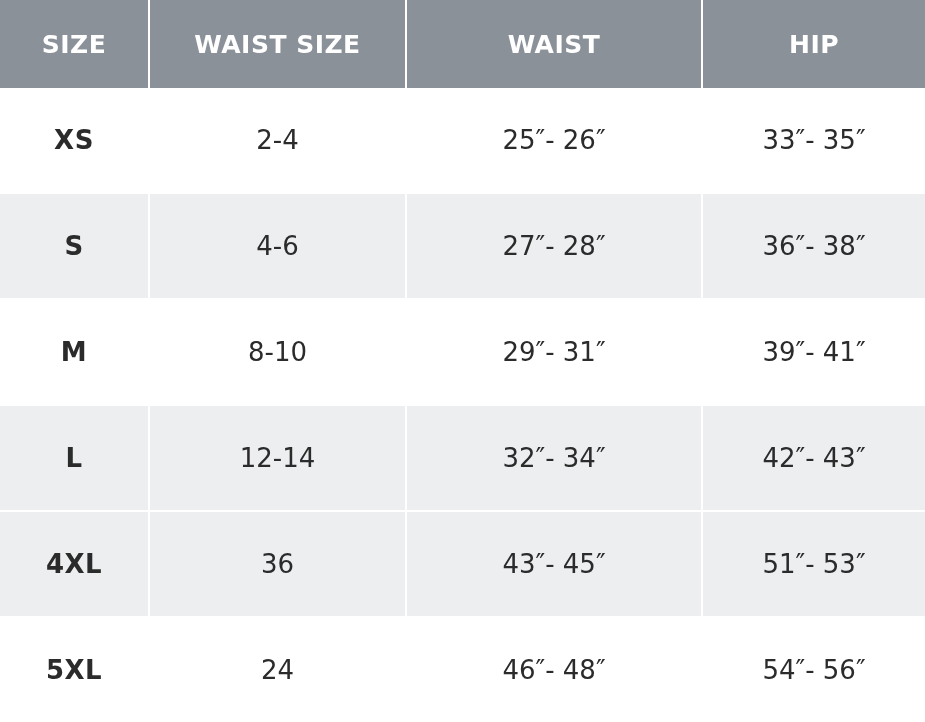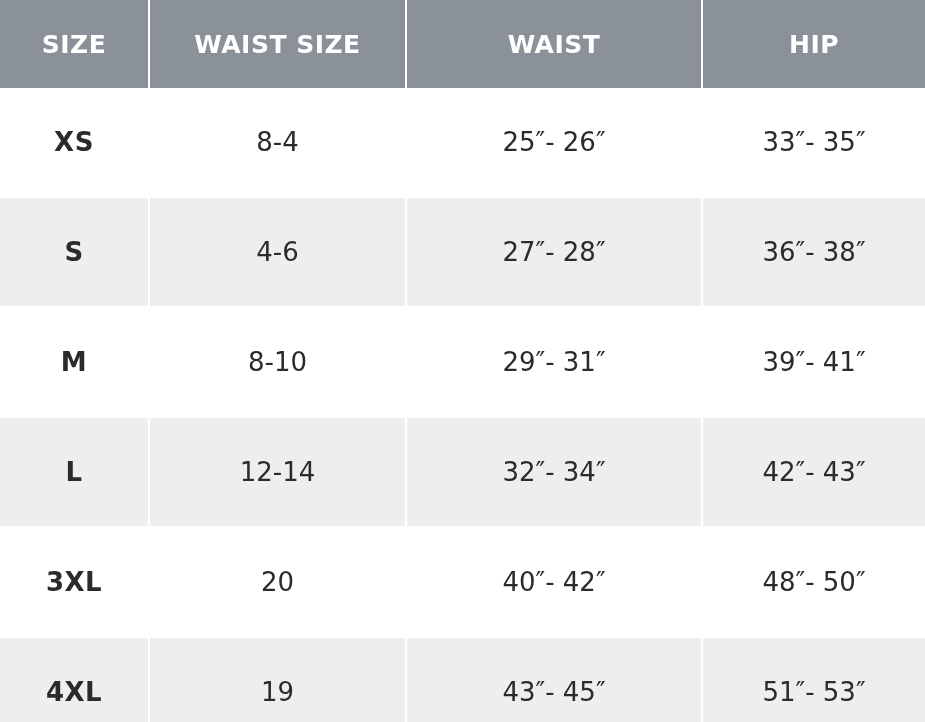--- a/index.html
+++ b/index.html
@@ -35,21 +35,21 @@
     vertical-align: middle;
     border-right: 2px solid #ffffff;
     padding: 8px;
   }
   #size-chart th:last-child { border-right: none; margin-left: 46px; }
 
   #size-chart td {
     text-align: center;
     vertical-align: middle;
     height: 76px;
-    padding: 16px;
+    padding: 8px;
     border-right: 2px solid #ffffff;
     border-bottom: 2px solid #ffffff;
     color: #2b2b2b;
   }
   #size-chart td:last-child { border-right: none; }
   #size-chart tr:last-child td { border-bottom: none; }
 
   
   #size-chart tbody tr.odd td  { background: #ffffff; }
   #size-chart tbody tr.even td { background: #eceef0; }
@@ -81,21 +81,21 @@
     <tr>
       <th>SIZE</th>
       <th>WAIST SIZE</th>
       <th>WAIST</th>
       <th>HIP</th>
     </tr>
   </thead>
   <tbody>
     <tr class="odd">
       <td class="col-size">XS</td>
-      <td class="col-dress">8-4</td>
+      <td class="col-dress">2-4</td>
       <td class="col-waist">25″- 26″</td>
       <td class="col-hip">33″- 35″</td>
     </tr>
     <tr class="even">
       <td class="col-size">S</td>
       <td class="col-dress">4-6</td>
       <td class="col-waist">27″- 28″</td>
       <td class="col-hip">36″- 38″</td>
     </tr>
     <tr class="odd">
@@ -103,29 +103,23 @@
       <td class="col-dress">8-10</td>
       <td class="col-waist">29″- 31″</td>
       <td class="col-hip">39″- 41″</td>
     </tr>
     <tr class="even">
       <td class="col-size">L</td>
       <td class="col-dress">12-14</td>
       <td class="col-waist">32″- 34″</td>
       <td class="col-hip">42″- 43″</td>
     </tr>
-    <tr class="odd">
-      <td class="col-size">3XL</td>
-      <td class="col-dress">20</td>
-      <td class="col-waist">40″- 42″</td>
-      <td class="col-hip">48″- 50″</td>
-    </tr>
     <tr class="even">
       <td class="col-size">4XL</td>
-      <td class="col-dress">19</td>
+      <td class="col-dress">36</td>
       <td class="col-waist">43″- 45″</td>
       <td class="col-hip">51″- 53″</td>
     </tr>
     <tr class="odd">
       <td class="col-size">5XL</td>
       <td class="col-dress">24</td>
       <td class="col-waist">46″- 48″</td>
       <td class="col-hip">54″- 56″</td>
     </tr>
   </tbody>

